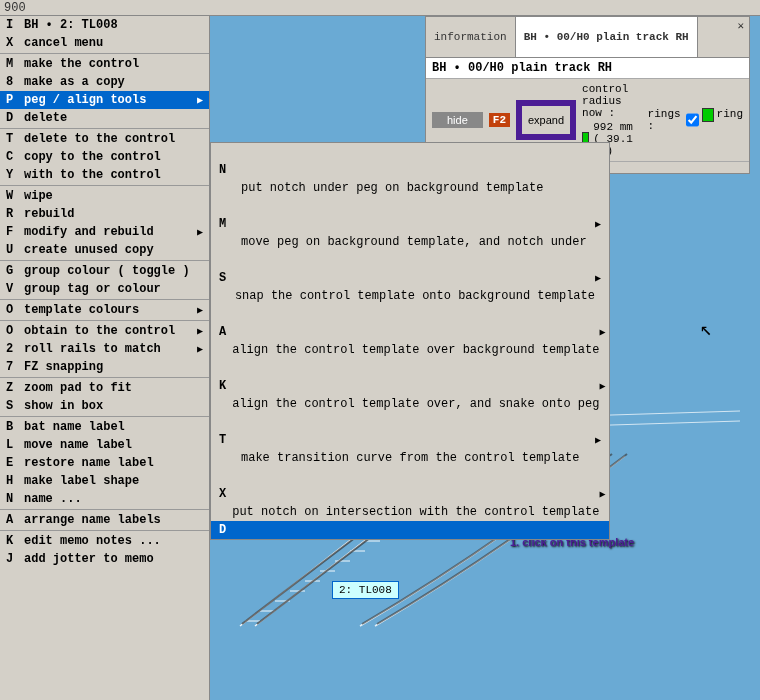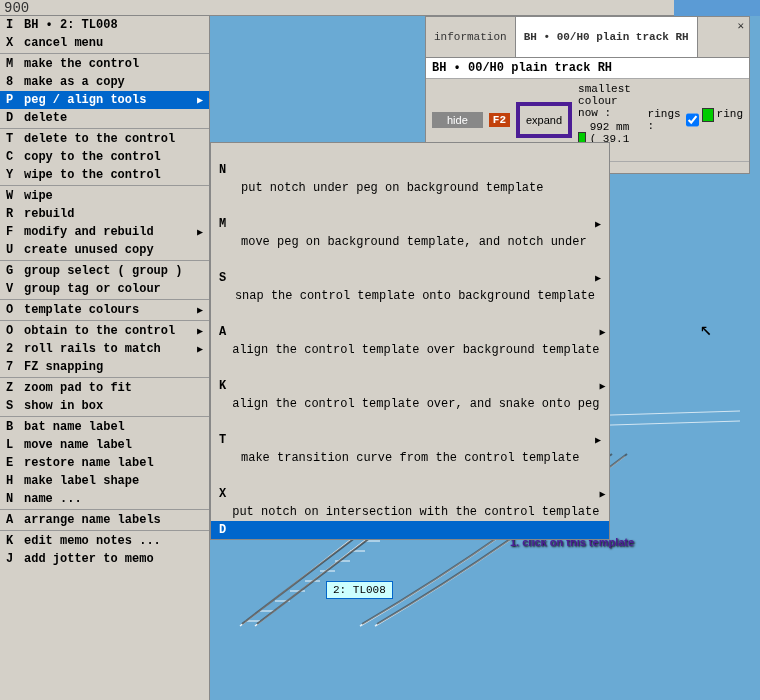--- a/index.html
+++ b/index.html
@@ -11,28 +11,28 @@
       font-size: 12px;
       overflow: hidden;
       position: relative;
     }
 
     
     .ruler {
       position: absolute;
       top: 0;
       left: 0;
-      width: 674px;
+      width: 760px;
       height: 16px;
       background: #d4d0c8;
       border-bottom: 1px solid #888;
       display: flex;
       align-items: center;
       padding-left: 4px;
-      font-size: 14px;
+      font-size: 12px;
       color: #333;
     }
 
     
     .canvas-area {
       position: absolute;
       top: 16px;
       left: 210px;
       right: 0;
       bottom: 0;
@@ -96,21 +96,21 @@
     }
     .f2-badge {
       background: #c2410c;
       color: #fff;
       padding: 1px 4px;
       font-size: 11px;
       font-weight: bold;
     }
     .expand-btn {
       background: #d4d0c8;
-      border: 4px solid #4c1d95;
+      border: 6px solid #4c1d95;
       padding: 8px 6px;
       font-size: 11px;
       cursor: pointer;
       text-align: center;
     }
     .ring-info {
       display: flex;
       gap: 3px;
       font-size: 11px;
     }
@@ -284,21 +284,21 @@
     </g>
 
     <g stroke="#ffffff" stroke-width="1" fill="none" opacity="0.7">
       <line x1="285" y1="62" x2="510" y2="55"></line>
       <line x1="285" y1="72" x2="510" y2="65"></line>
     </g>
 
     <text x="268" y="72" fill="#ff0000" font-size="16" font-weight="bold">✦</text>
   </svg>
 
-  <div class="template-label" style="position:absolute; top:565px; left:116px;">
+  <div class="template-label" style="position:absolute; top:565px; left:122px;">
     <span>2: TL008</span>
   </div>
 
   <div class="annotation" style="top:310px; left:10px;">
     <span>2. this menu appears</span>
   </div>
 
   <div class="annotation" style="top:310px; left:260px;">
     <span>3. click this menu item</span>
   </div>
@@ -321,21 +321,21 @@
     <div class="info-tab-close">✕</div>
   </div>
   <div class="info-panel-title">
     <span>BH • 00/H0 plain track  RH</span>
   </div>
   <div class="info-panel-body">
     <button class="hide-btn">hide</button>
     <span class="f2-badge">F2</span>
     <button class="expand-btn">expand</button>
     <div style="font-size:11px; color:#000;">
-      <span>smallest colour now :</span><br>
+      <span>control radius now :</span><br>
       <div style="display:flex; align-items:center; gap:4px; margin-top:2px;">
         <div class="green-box"></div>
         <span>992 mm ( 39.1 " )</span>
       </div>
     </div>
     <div class="ring-info">
       <span>rings :</span>
       <input type="checkbox" checked="" style="">
       <div class="green-box"></div>
       <span>ring</span>
@@ -386,21 +386,21 @@
     <span class="menu-label">delete to the control</span>
   </div>
 
   <div class="menu-item">
     <span class="menu-key">C</span>
     <span class="menu-label">copy to the control</span>
   </div>
 
   <div class="menu-item">
     <span class="menu-key">Y</span>
-    <span class="menu-label">wipe to the control</span>
+    <span class="menu-label">with to the control</span>
   </div>
   <div style="border-top:1px solid #999; margin:1px 0;"></div>
 
   <div class="menu-item">
     <span class="menu-key">W</span>
     <span class="menu-label">wipe</span>
   </div>
 
   <div class="menu-item">
     <span class="menu-key">R</span>
@@ -414,21 +414,21 @@
   </div>
 
   <div class="menu-item">
     <span class="menu-key">U</span>
     <span class="menu-label">create  unused copy</span>
   </div>
   <div style="border-top:1px solid #999; margin:1px 0;"></div>
 
   <div class="menu-item">
     <span class="menu-key">G</span>
-    <span class="menu-label">group select ( group )</span>
+    <span class="menu-label">group colour ( toggle )</span>
   </div>
 
   <div class="menu-item">
     <span class="menu-key">V</span>
     <span class="menu-label">group tag or colour</span>
   </div>
   <div style="border-top:1px solid #999; margin:1px 0;"></div>
 
   <div class="menu-item">
     <span class="menu-key">O</span>

